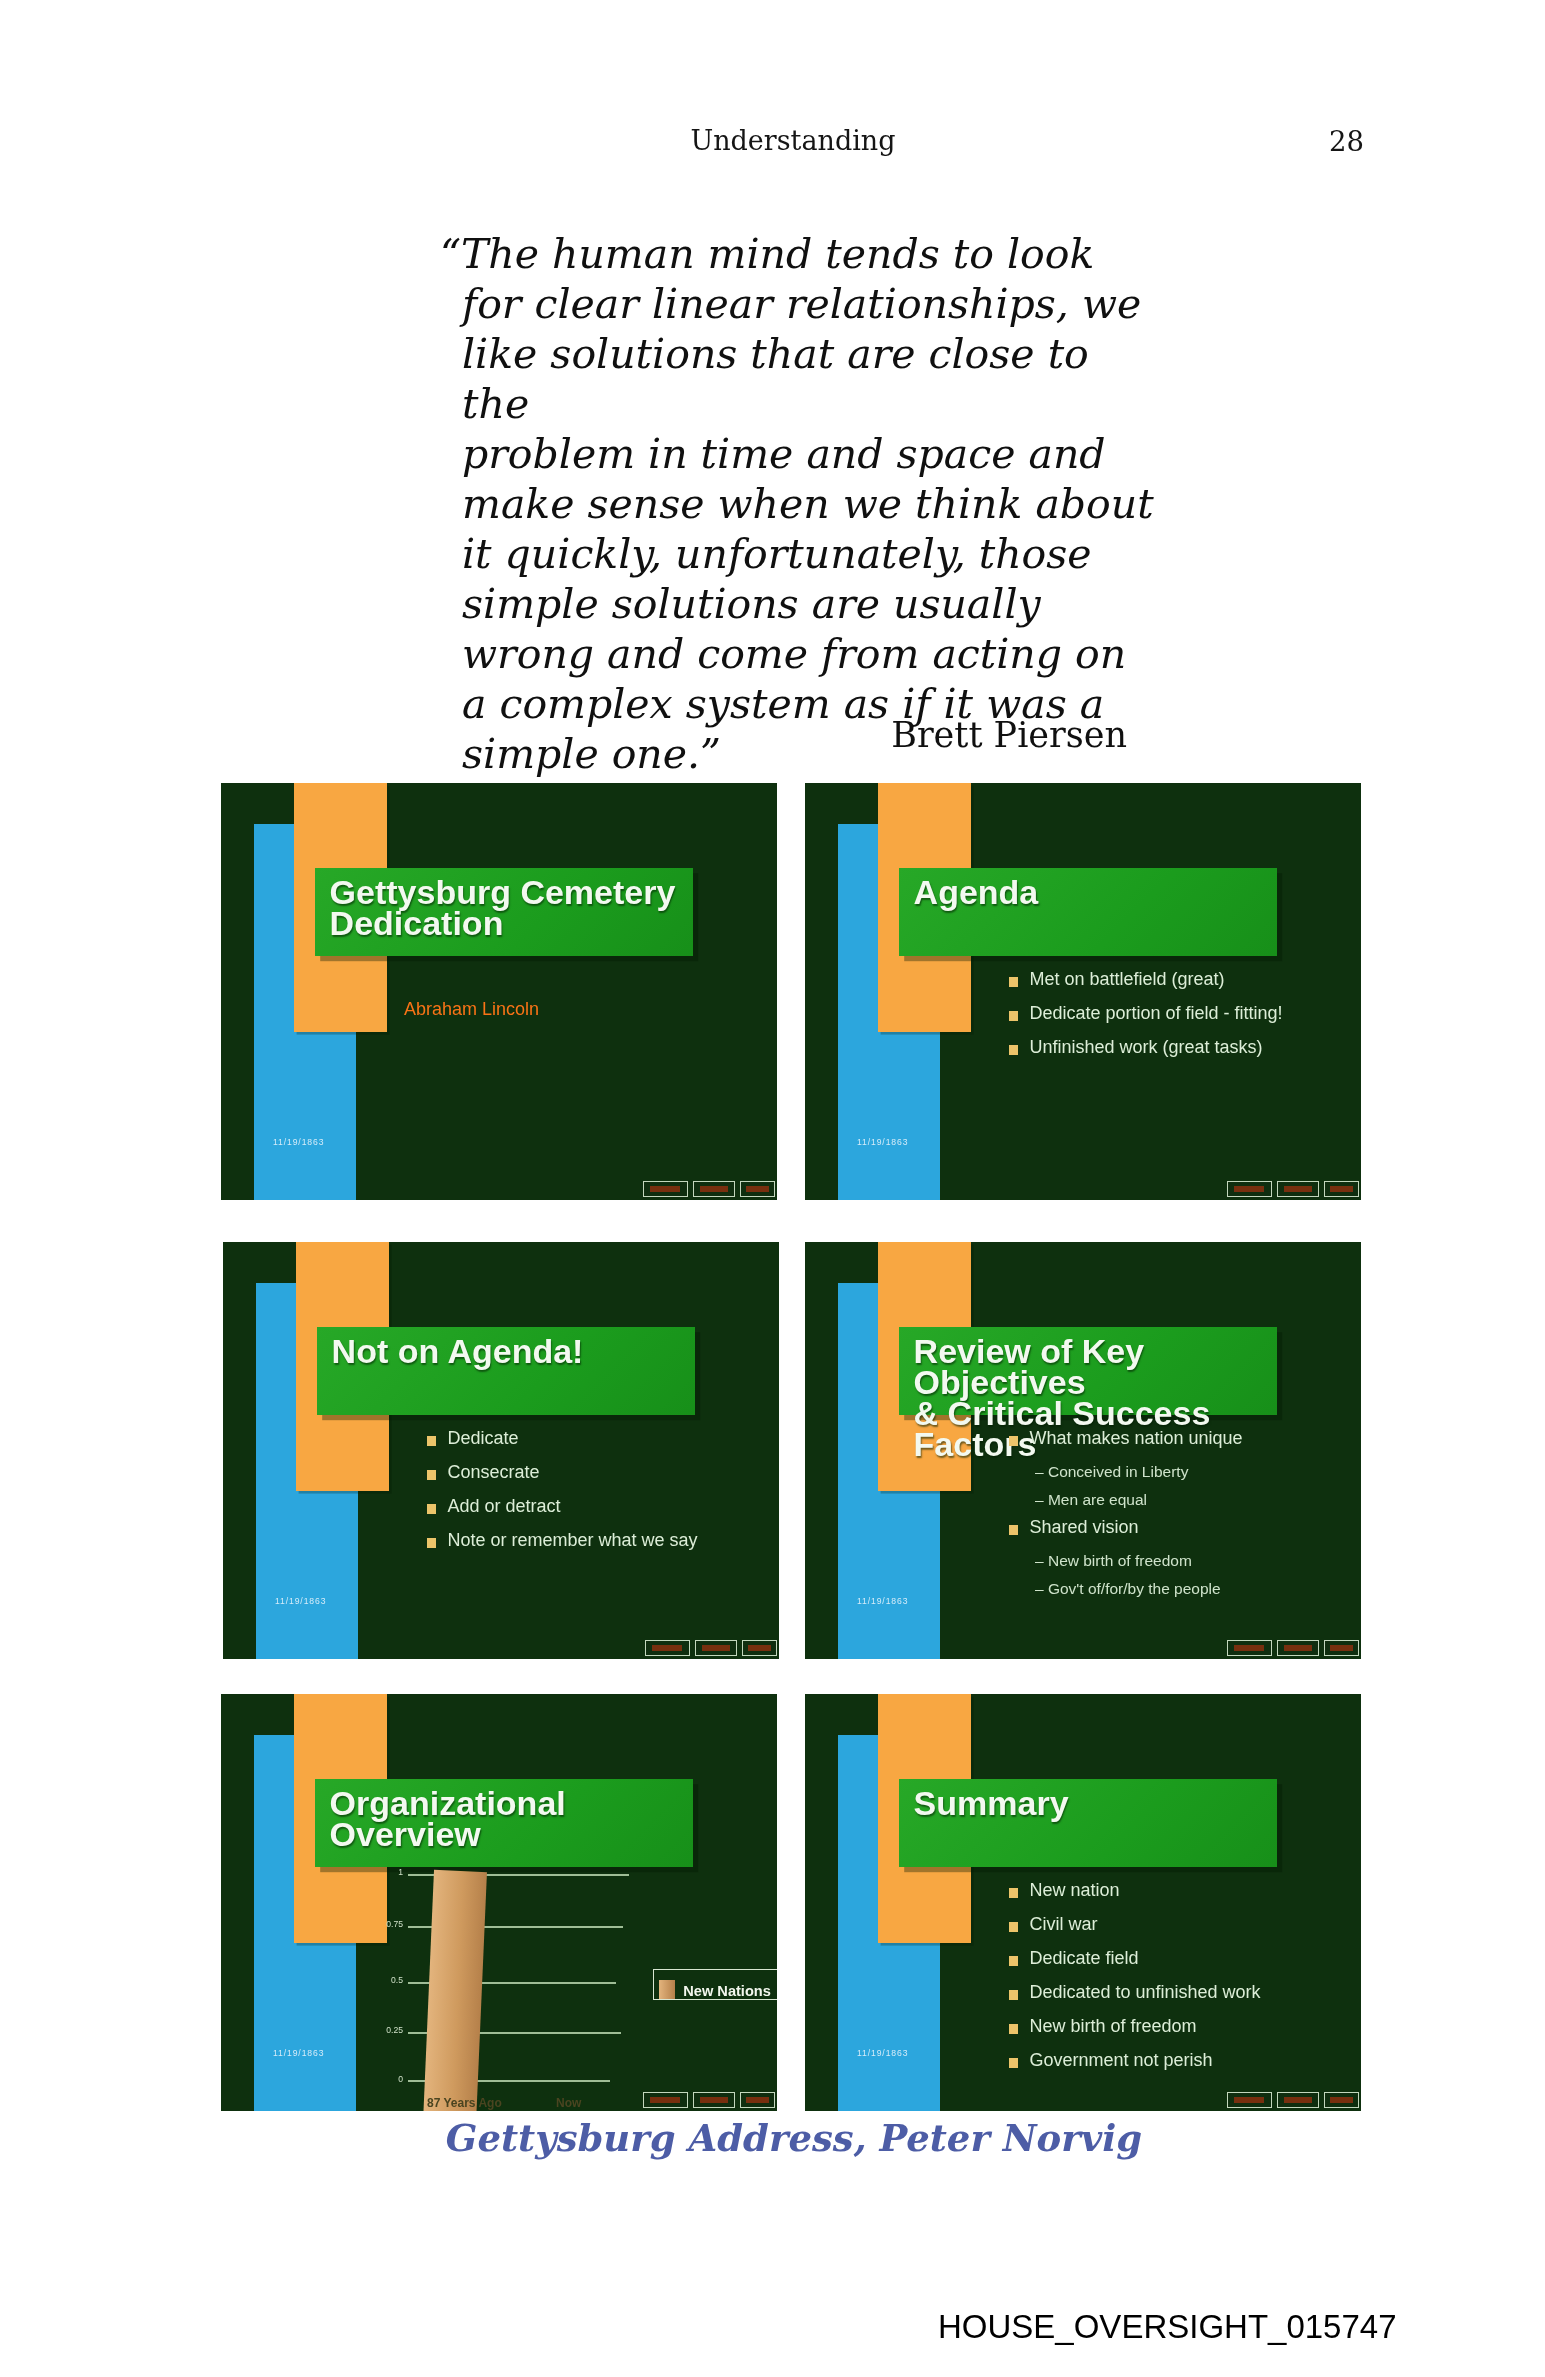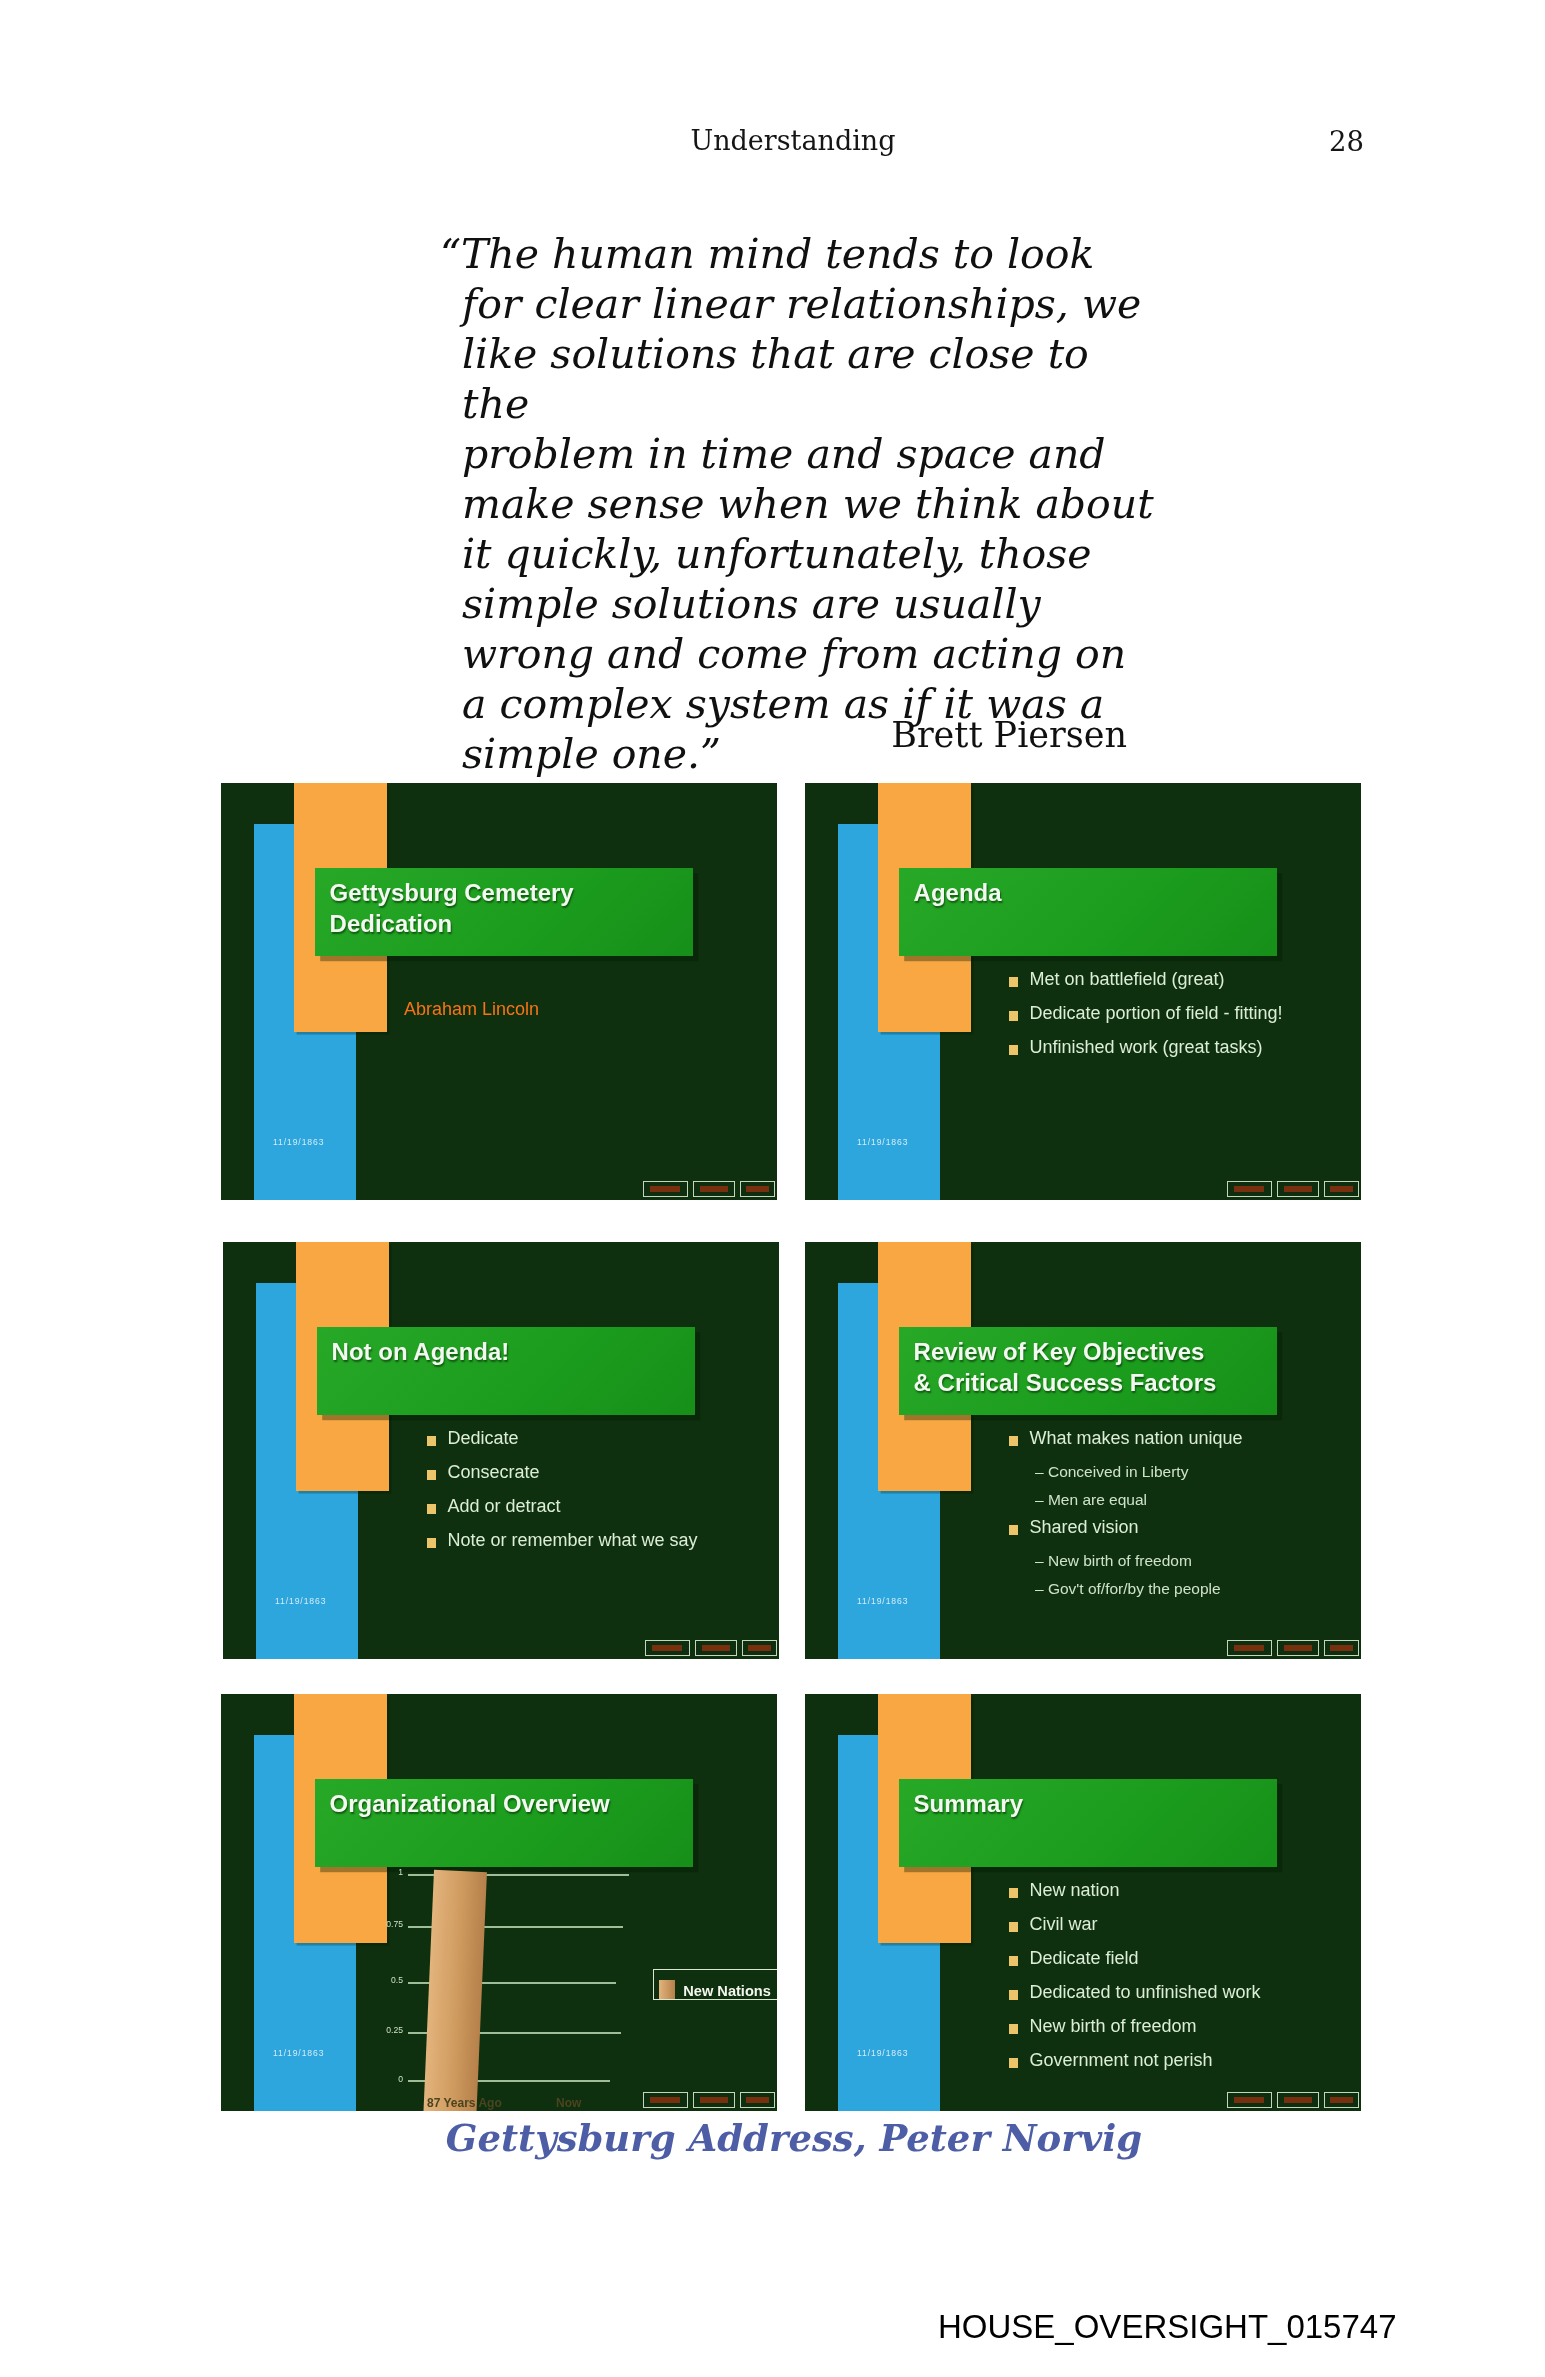--- a/index.html
+++ b/index.html
@@ -53,21 +53,21 @@
     position:absolute;left:73px;top:0;width:93px;height:249px;
     background:#f8a742;box-shadow:2.6px 2.6px 0 rgba(0,20,0,0.25);
   }
   .banner{
     position:absolute;left:94px;top:85px;width:378px;height:88px;
     background:linear-gradient(135deg,#27a827 0%,#1b9c1d 60%,#178f19 100%);
     box-shadow:5.2px 5.2px 0 rgba(0,22,0,0.35);
   }
   .banner .t{
     display:block;padding:8.6px 6.9px 0 14.6px;
-    font-size:24px;font-weight:bold;color:#f3f9f0;line-height:31px;
+    font-size:34px;font-weight:bold;color:#f3f9f0;line-height:31px;
     text-shadow:0.9px 1.7px 1.7px rgba(0,30,0,0.55);white-space:pre-line;
   }
   .subtitle{
     position:absolute;left:183px;top:216px;font-size:18px;color:#f97316;
   }
   .bullets{
     position:absolute;left:204px;top:185px;width:343px;
   }
   .bullets .li{
     display:flex;align-items:center;margin-bottom:12px;

